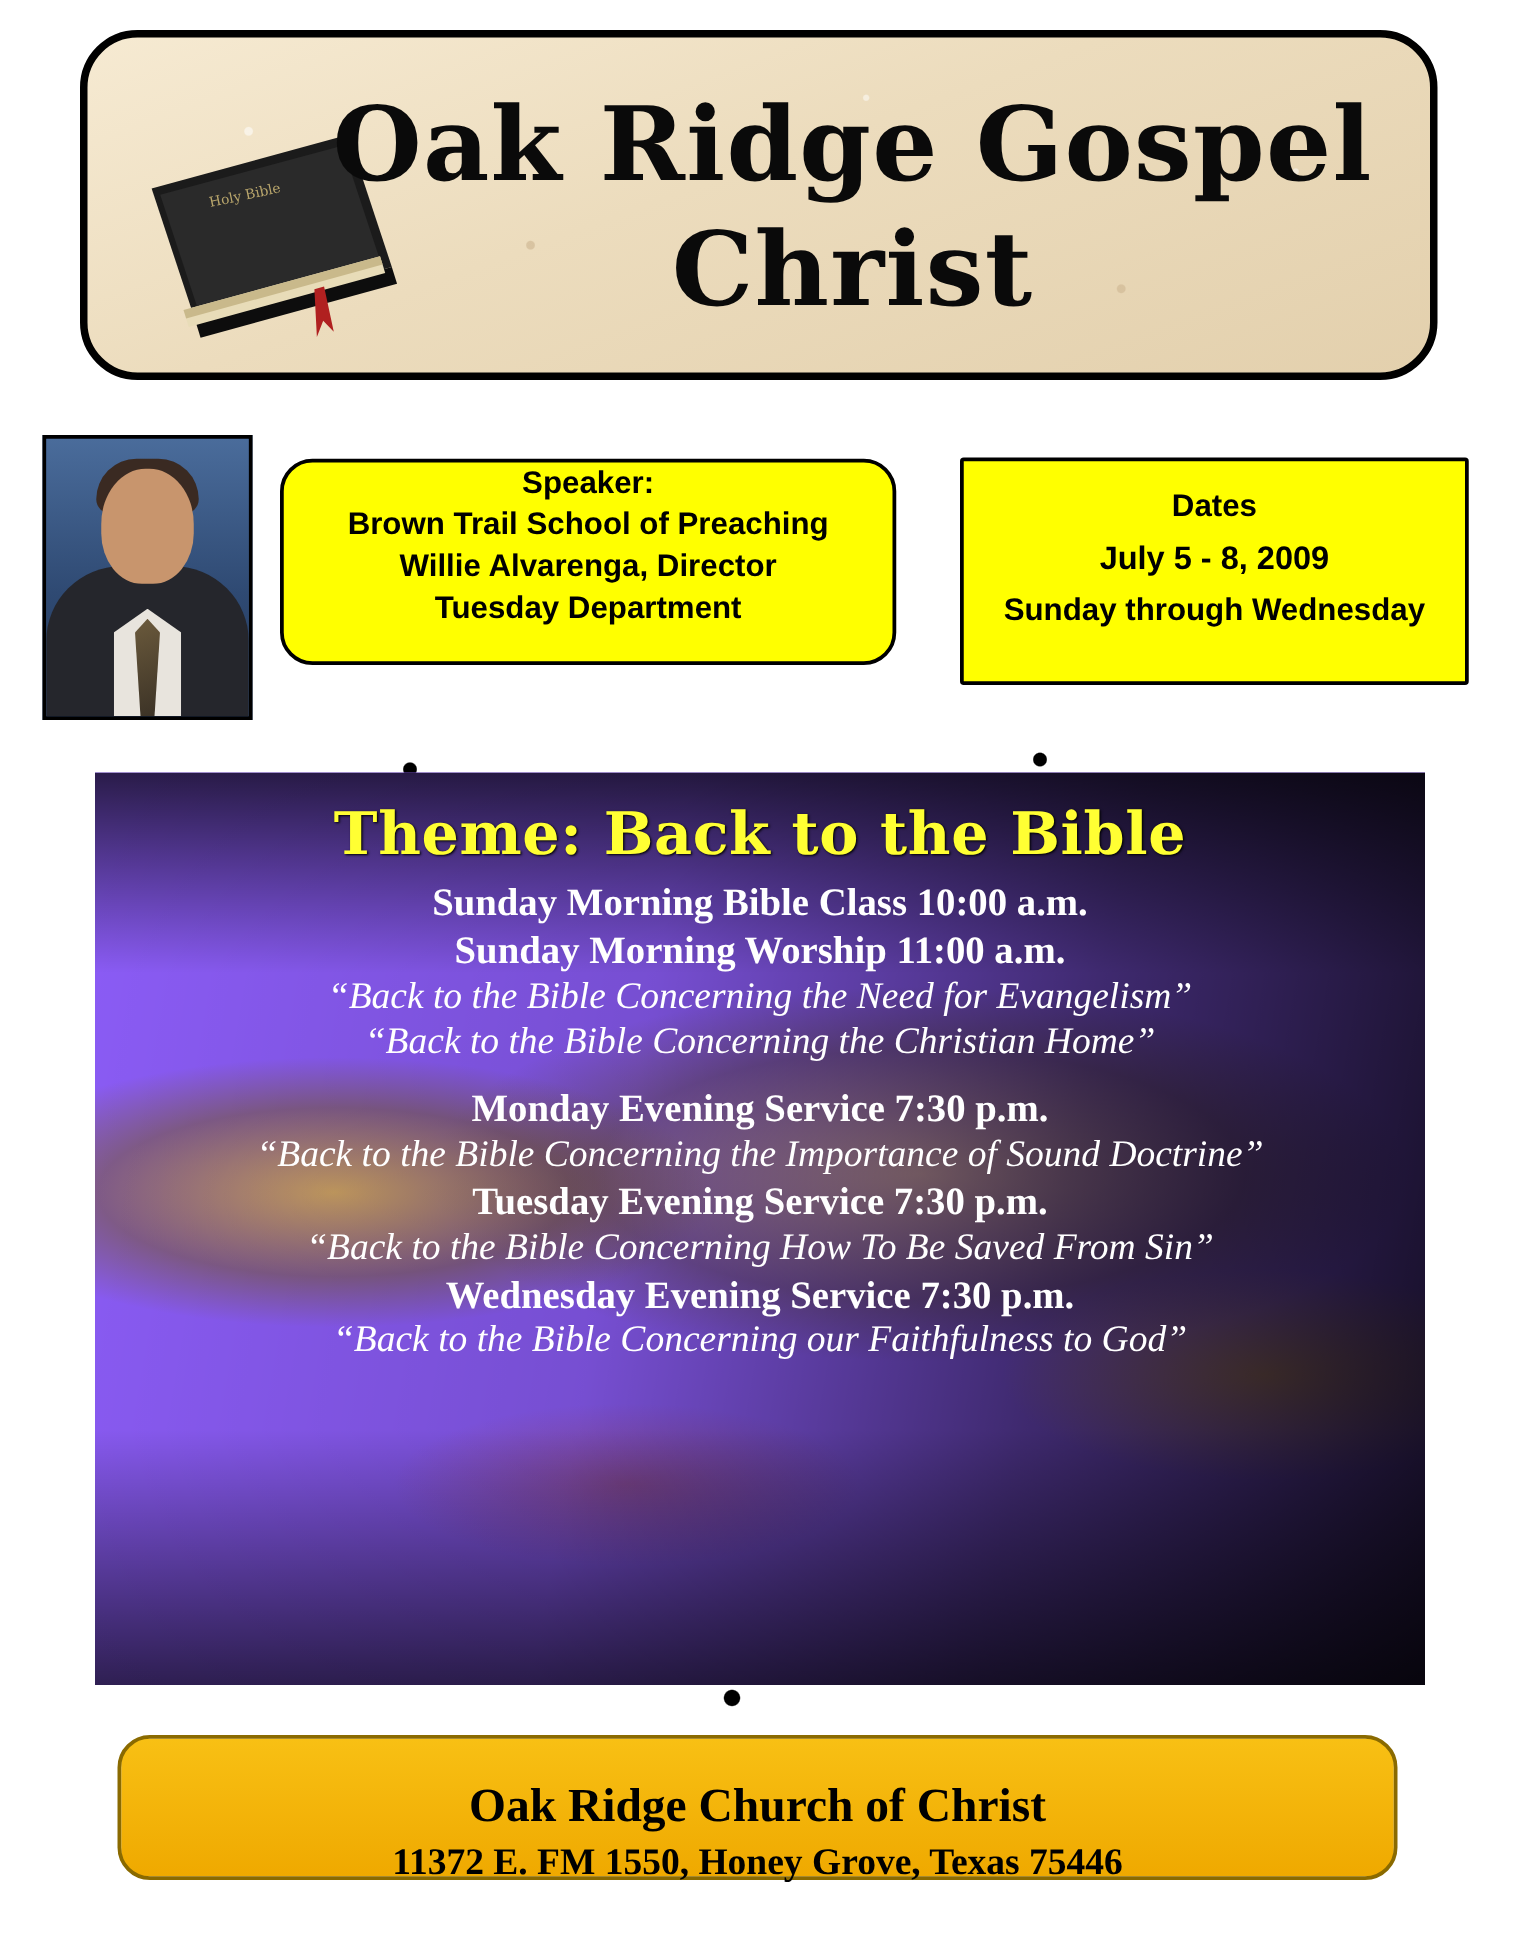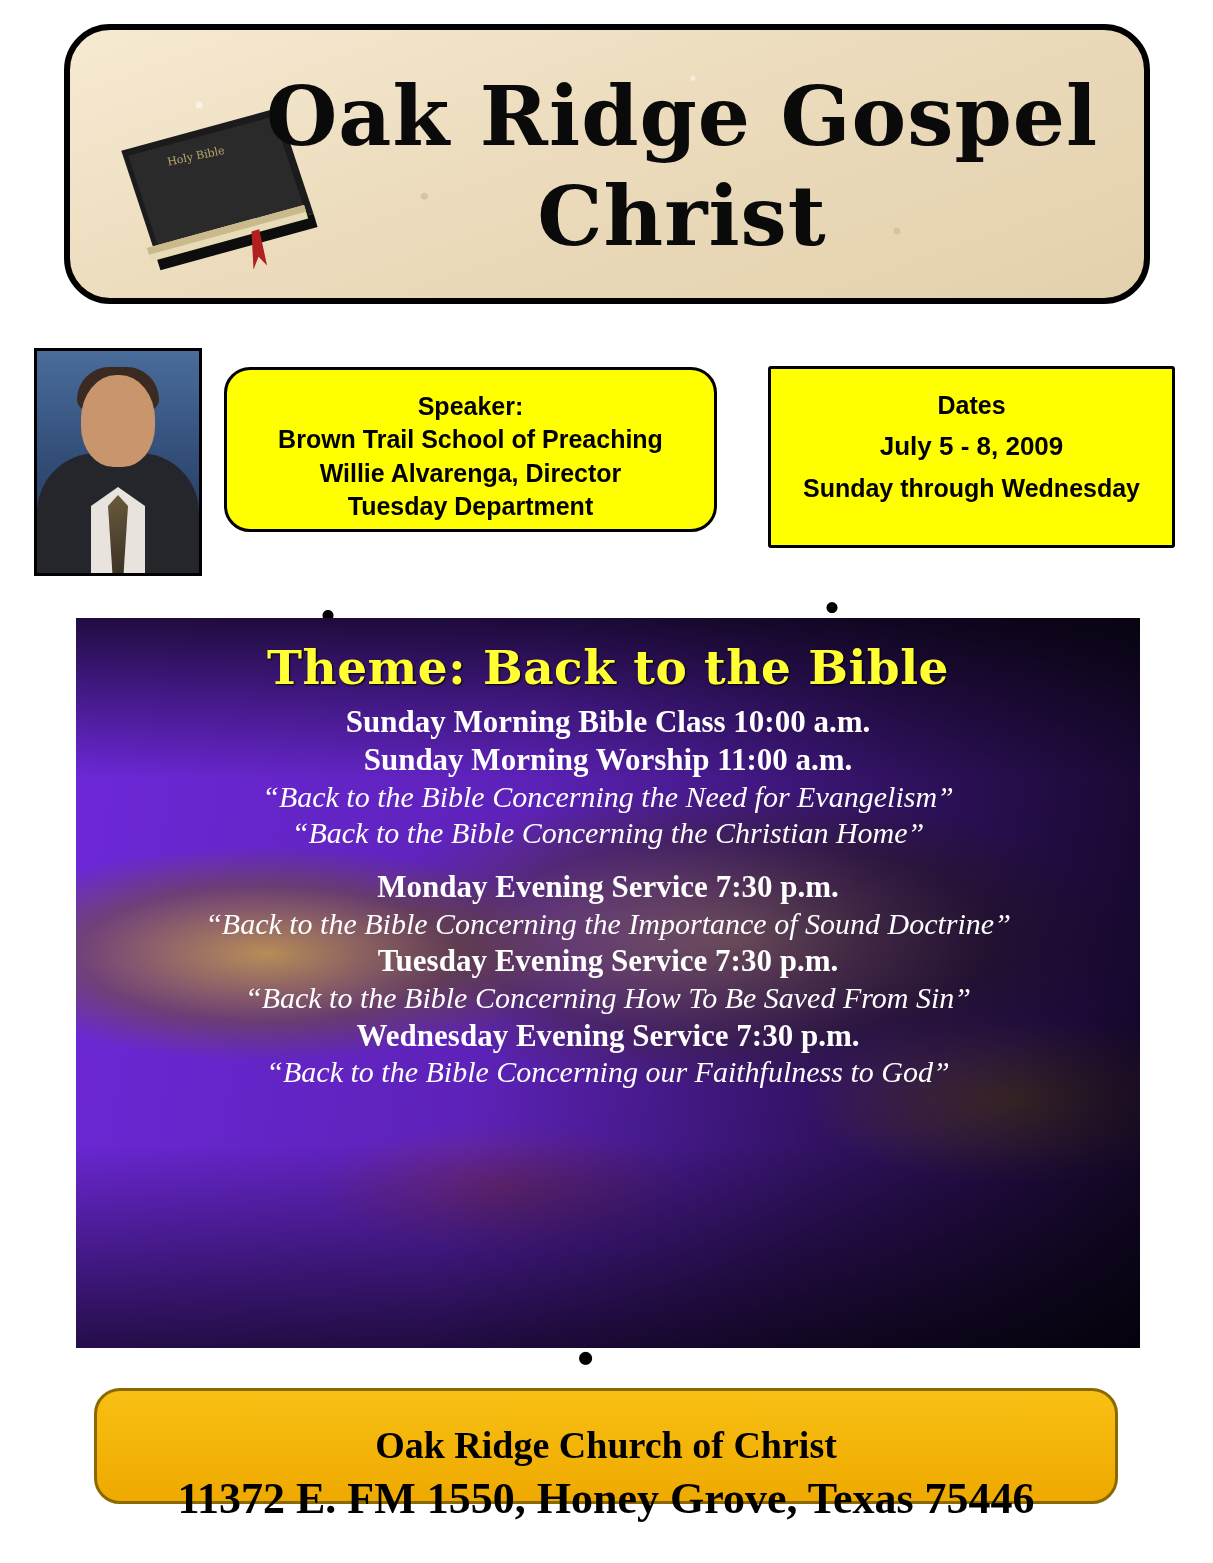--- a/index.html
+++ b/index.html
@@ -138,21 +138,20 @@
     font-weight: bold;
     color: #000000;
     text-align: center;
   }
   .speaker-box {
     left: 224px;
     top: 367px;
     width: 493px;
     height: 165px;
     border-radius: 26px;
-    padding-top: 20px;
   }
   .speaker-box div {
     font-size: 25px;
     line-height: 1.33;
   }
   .dates-box {
     left: 768px;
     top: 366px;
     width: 407px;
     height: 182px;
@@ -182,21 +181,21 @@
       radial-gradient(circle at 70% 2%, #000 0 5px, transparent 6px),
       radial-gradient(circle at 92% 92%, #000 0 6px, transparent 7px),
       radial-gradient(circle at 97% 30%, #000 0 5px, transparent 6px);
   }
   .schedule-panel {
     position: absolute;
     left: 28px;
     top: 26px;
     right: 28px;
     bottom: 26px;
-    background: #6d28d9;
+    background: #8b5cf6;
     overflow: hidden;
   }
   
   .book-glow {
     position: absolute;
     inset: 0;
     background:
       radial-gradient(ellipse 420px 150px at 18% 46%, rgba(214,172,74,0.85) 0%, rgba(120,92,30,0.5) 45%, rgba(0,0,0,0) 72%),
       radial-gradient(ellipse 520px 200px at 62% 44%, rgba(236,198,96,0.55) 0%, rgba(90,68,18,0.35) 50%, rgba(0,0,0,0) 75%),
       radial-gradient(ellipse 300px 120px at 88% 66%, rgba(226,170,60,0.6) 0%, rgba(0,0,0,0) 70%),
@@ -263,21 +262,21 @@
     border: 3px solid #8a6a00;
     border-radius: 26px;
     box-sizing: border-box;
     text-align: center;
     padding-top: 30px;
     font-family: "Liberation Serif", serif;
     font-weight: bold;
     color: #000000;
   }
   .address-box .a1 { font-size: 38px; line-height: 1.3; }
-  .address-box .a2 { font-size: 44px; line-height: 1.3; }
+  .address-box .a2 { font-size: 30px; line-height: 1.3; }
 </style>
 </head>
 <body>
 
 <div class="banner">
   <div class="bible-graphic">
     <svg width="250" height="180" viewBox="0 0 250 180">
       <g transform="rotate(-9 125 90)">
         <path d="M34 40 L196 22 L214 132 L52 150 Z" fill="#1b1b1b"></path>
         <path d="M40 46 L190 30 L206 128 L56 144 Z" fill="#2a2a2a"></path>

